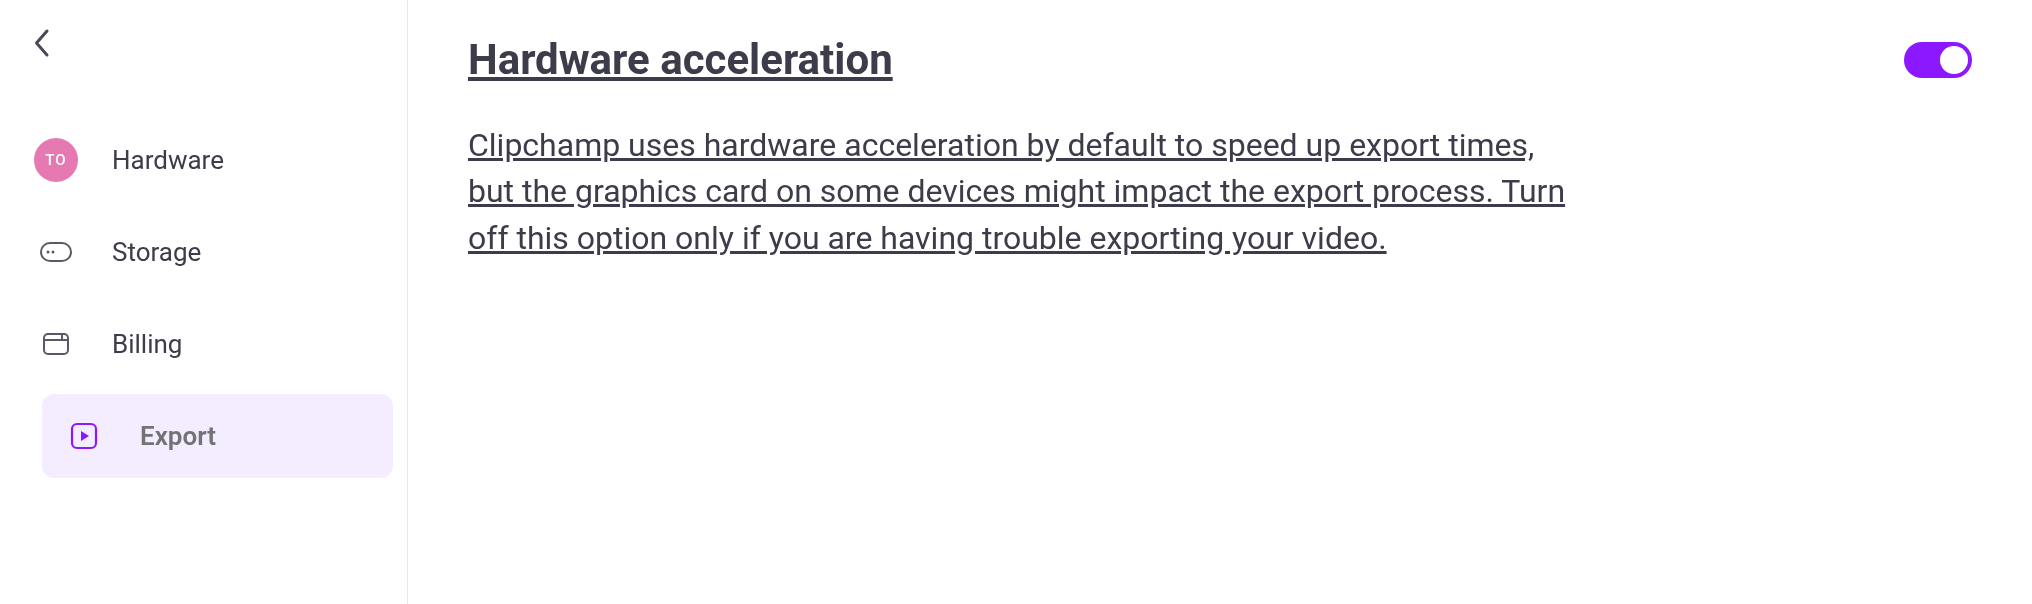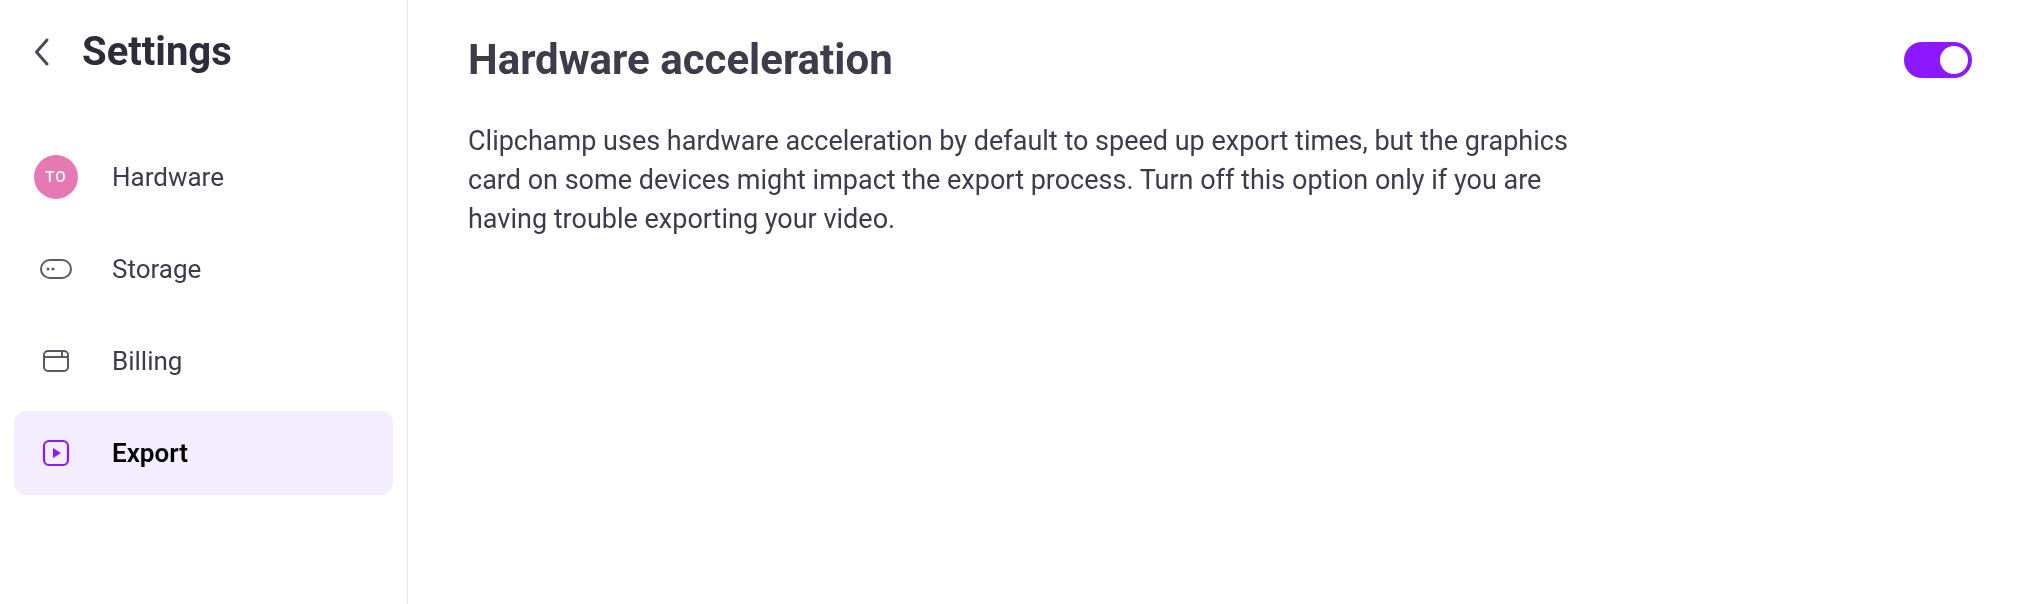--- a/index.html
+++ b/index.html
@@ -53,22 +53,23 @@
       align-items: center;
       gap: 34px;
       padding: 20px 20px;
       border-radius: 12px;
       cursor: pointer;
       font-size: 26px;
       color: #3c3c4a;
     }
     .nav-item.active {
       background: #f4edff;
-      color: #000000;
+      color: #737373;
       font-weight: 600;
+      margin-left: 28px;
     }
     .nav-icon-wrap {
       width: 44px;
       height: 44px;
       display: flex;
       align-items: center;
       justify-content: center;
       flex-shrink: 0;
     }
     .avatar-circle {
@@ -80,20 +81,21 @@
       align-items: center;
       justify-content: center;
       color: #ffffff;
       font-size: 15px;
       font-weight: 500;
       letter-spacing: 1px;
     }
     .main {
       flex: 1;
       padding: 35px 60px 56px 60px;
+      text-decoration: underline;
     }
     .main-header {
       display: flex;
       align-items: center;
       justify-content: space-between;
       margin-bottom: 38px;
     }
     .main-title {
       font-size: 42px;
       font-weight: 700;
@@ -110,37 +112,36 @@
     .toggle-knob {
       position: absolute;
       top: 4px;
       right: 4px;
       width: 28px;
       height: 28px;
       border-radius: 50%;
       background: #ffffff;
     }
     .description {
-      font-size: 27px;
+      font-size: 32px;
       line-height: 1.45;
       color: #3c3c4a;
       max-width: 1100px;
     }
   </style>
 </head>
 <body>
 
 <div class="sidebar">
   <div class="sidebar-header">
     <div class="back-button">
       <svg viewBox="0 0 12 20">
         <path d="M10 2 L3 10 L10 18" stroke="#4a4a56" stroke-width="2" fill="none" stroke-linecap="round" stroke-linejoin="round"></path>
       </svg>
     </div>
-    <h1 class="settings-title">Settings</h1>
   </div>
 
   <ul class="nav-list">
     <li class="nav-item">
       <div class="nav-icon-wrap">
         <div class="avatar-circle">TO</div>
       </div>
       <span>Hardware</span>
     </li>
 

